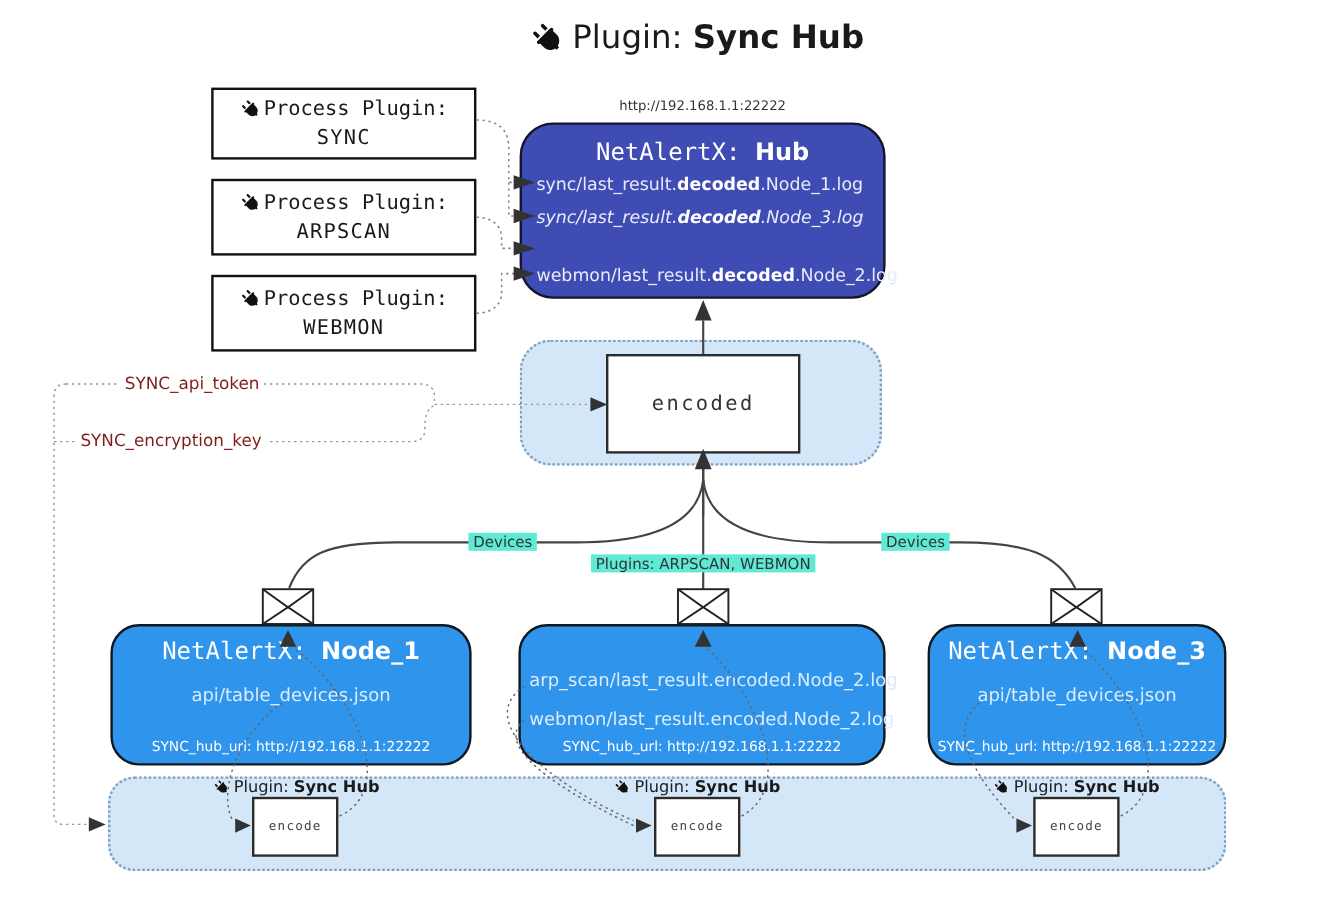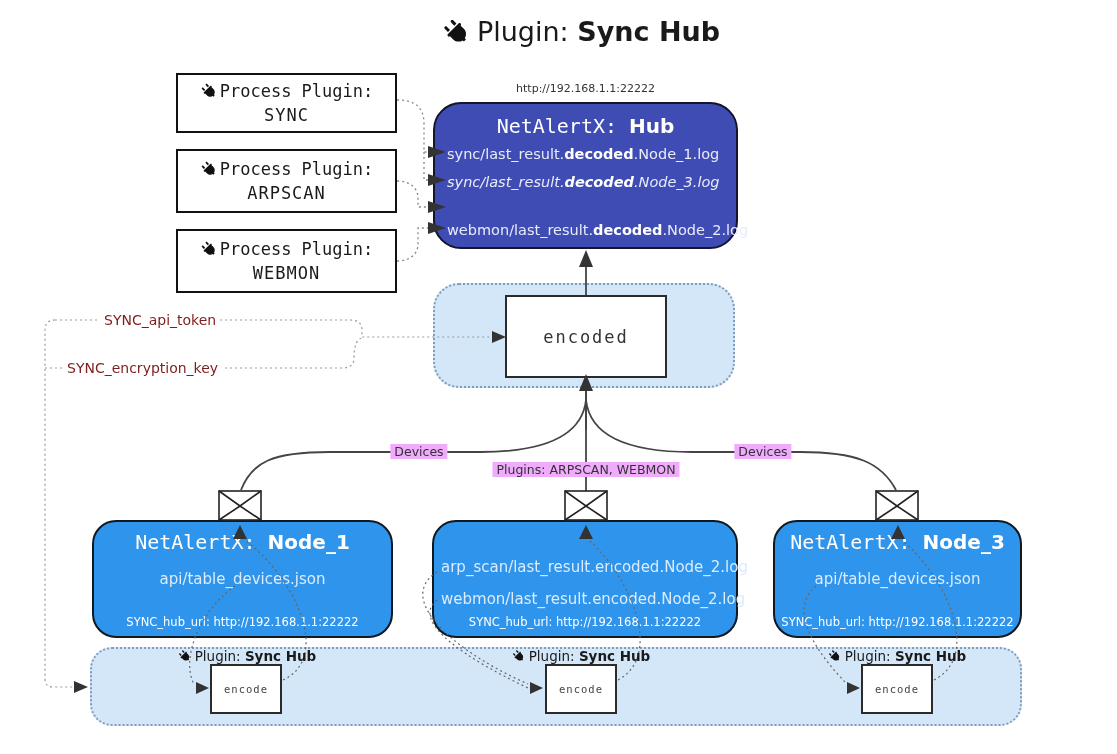--- a/index.html
+++ b/index.html
@@ -31,21 +31,21 @@
 
   
   #decode-wrap{top:283px;left:433px;width:302px;height:105px;background:#d4e7f8;
                border:2px dotted #7c9cc0;border-radius:26px;box-sizing:border-box;}
   #decode-box{top:295px;left:505px;width:162px;height:83px;background:#fff;border:2px solid #2b2b2b;
               box-sizing:border-box;display:flex;align-items:center;justify-content:center;
               font-size:17px;color:#333;letter-spacing:2px;}
 
   
   .lineLabel{background:#fff;padding:0 4px;font-size:14px;color:#7f1d1d;white-space:nowrap;z-index:6;}
-  .edgeLabel{background:#f0abfc;padding:0 4px;font-size:12.5px;color:#333;white-space:nowrap;z-index:6;}
+  .edgeLabel{background:#5eead4;padding:0 4px;font-size:12.5px;color:#333;white-space:nowrap;z-index:6;}
 
   
   .node{top:520px;height:118px;background:#2e94ec;border:2px solid #101820;border-radius:24px;box-sizing:border-box;}
   .node .ntitle{position:absolute;top:8px;left:0;width:100%;text-align:center;color:#fff;font-size:20px;white-space:nowrap;}
   .node .ntitle b{font-family:"DejaVu Sans","Liberation Sans",sans-serif;font-weight:bold;}
   .nfile{position:absolute;color:#dcecfc;font-size:15px;white-space:nowrap;}
   .nfoot{position:absolute;bottom:7px;left:0;width:100%;text-align:center;color:#fff;font-size:11.5px;white-space:nowrap;}
 
   
   #bar{top:647px;left:90px;width:932px;height:79px;background:#d4e7f8;border:2px dotted #7c9cc0;

